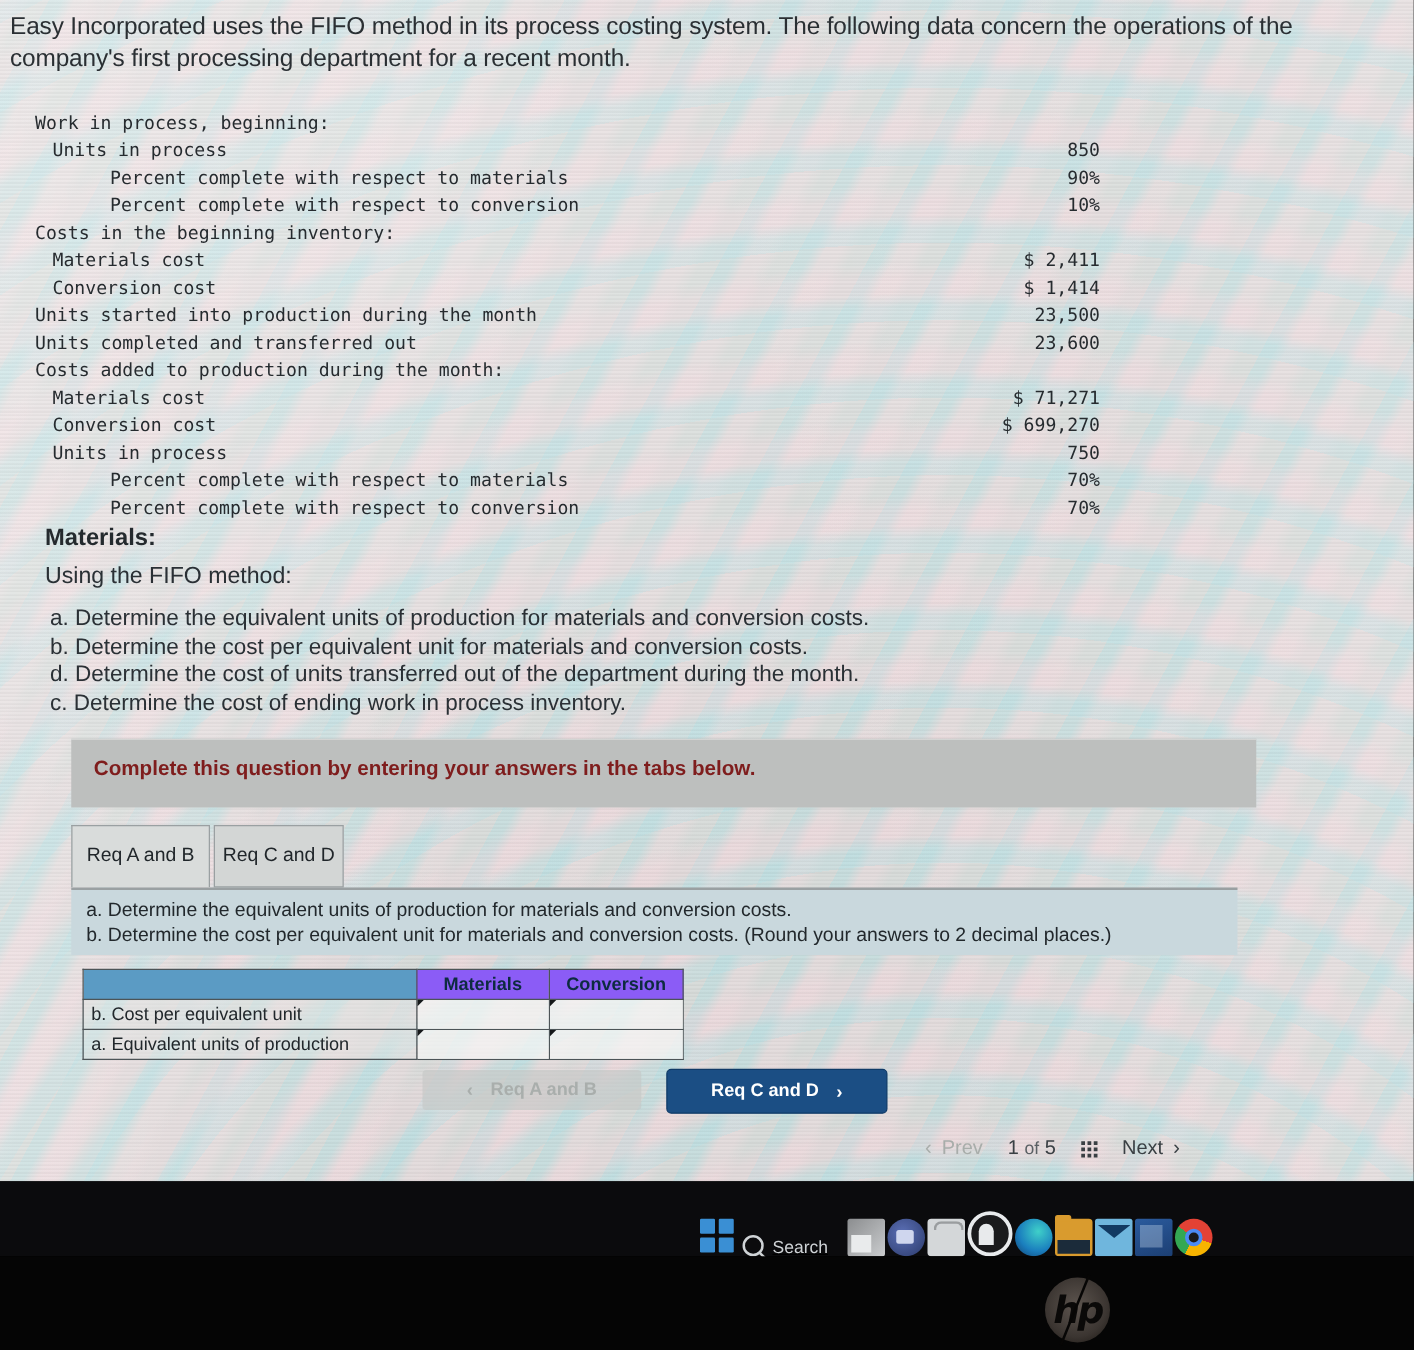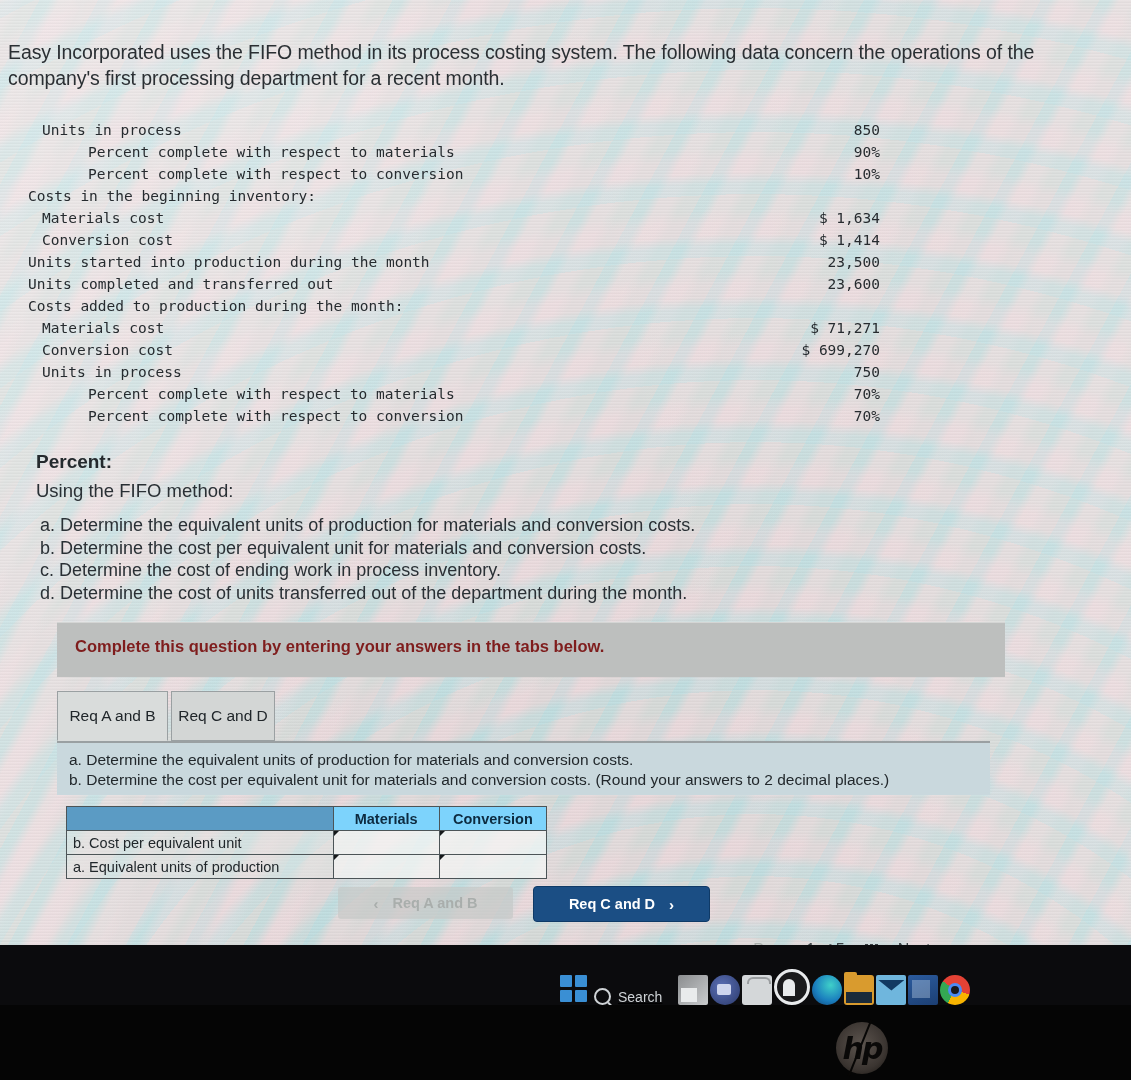--- a/index.html
+++ b/index.html
@@ -60,21 +60,20 @@
   #screen-scanlines {
     position: absolute; inset: 0;
     background: repeating-linear-gradient(0deg,
         rgba(0,0,0,0.035) 0px, rgba(0,0,0,0.035) 1px,
         rgba(255,255,255,0.0) 2px, rgba(255,255,255,0.0) 3px);
     pointer-events: none;
   }
   #content {
     position: absolute; inset: 0;
     z-index: 5;
-    margin-top: 31px;
   }
 
   
   .intro {
     position: absolute;
     left: 8px; top: 8px;
     width: 1115px;
     font-size: 19.5px;
     line-height: 26px;
     color: #2a2f33;
@@ -208,21 +207,21 @@
     border-collapse: collapse;
     font-size: 14px;
     table-layout: fixed;
   }
   .ans-table th, .ans-table td {
     border: 1px solid #4c5457;
     height: 24px;
     box-sizing: border-box;
   }
   .ans-table thead th {
-    background: #7dd3fc;
+    background: #8b5cf6;
     color: #0d2b40;
     font-weight: bold;
     font-size: 14.5px;
     text-align: center;
   }
   .ans-table thead th.blank {
     background: #5b9bc4;
   }
   .col-label { width: 266px; }
   .col-mat { width: 106px; }
@@ -402,43 +401,44 @@
   <div id="moire-a"></div>
   <div id="moire-b"></div>
   <div id="moire-c"></div>
   <div id="screen-scanlines"></div>
 
   <div id="content">
 
     <div class="intro">Easy Incorporated uses the FIFO method in its process costing system. The following data concern the operations of the company's first processing department for a recent month.</div>
 
     <div class="data-block" id="data-block">
+        <div class="data-row"><span class="data-label i0">Work in process, beginning:</span><span class="data-val"></span></div>
         <div class="data-row"><span class="data-label i1">Units in process</span><span class="data-val">850</span></div>
         <div class="data-row"><span class="data-label i2">Percent complete with respect to materials</span><span class="data-val">90%</span></div>
         <div class="data-row"><span class="data-label i2">Percent complete with respect to conversion</span><span class="data-val">10%</span></div>
         <div class="data-row"><span class="data-label i0">Costs in the beginning inventory:</span><span class="data-val"></span></div>
-        <div class="data-row"><span class="data-label i1">Materials cost</span><span class="data-val">$ 1,634</span></div>
+        <div class="data-row"><span class="data-label i1">Materials cost</span><span class="data-val">$ 2,411</span></div>
         <div class="data-row"><span class="data-label i1">Conversion cost</span><span class="data-val">$ 1,414</span></div>
         <div class="data-row"><span class="data-label i0">Units started into production during the month</span><span class="data-val">23,500</span></div>
         <div class="data-row"><span class="data-label i0">Units completed and transferred out</span><span class="data-val">23,600</span></div>
         <div class="data-row"><span class="data-label i0">Costs added to production during the month:</span><span class="data-val"></span></div>
         <div class="data-row"><span class="data-label i1">Materials cost</span><span class="data-val">$ 71,271</span></div>
         <div class="data-row"><span class="data-label i1">Conversion cost</span><span class="data-val">$ 699,270</span></div>
         <div class="data-row"><span class="data-label i1">Units in process</span><span class="data-val">750</span></div>
         <div class="data-row"><span class="data-label i2">Percent complete with respect to materials</span><span class="data-val">70%</span></div>
         <div class="data-row"><span class="data-label i2">Percent complete with respect to conversion</span><span class="data-val">70%</span></div>
       </div>
 
-    <div class="required-head">Percent:</div>
+    <div class="required-head">Materials:</div>
     <div class="required-sub">Using the FIFO method:</div>
     <div class="req-list" id="req-list">
         <div>a. Determine the equivalent units of production for materials and conversion costs.</div>
         <div>b. Determine the cost per equivalent unit for materials and conversion costs.</div>
+        <div>d. Determine the cost of units transferred out of the department during the month.</div>
         <div>c. Determine the cost of ending work in process inventory.</div>
-        <div>d. Determine the cost of units transferred out of the department during the month.</div>
       </div>
 
     <div class="banner">
       <div class="banner-text">Complete this question by entering your answers in the tabs below.</div>
     </div>
 
     <div class="tab-strip">
       <div class="tab tab-1 active">
         <span>Req A and B</span>
       </div>

